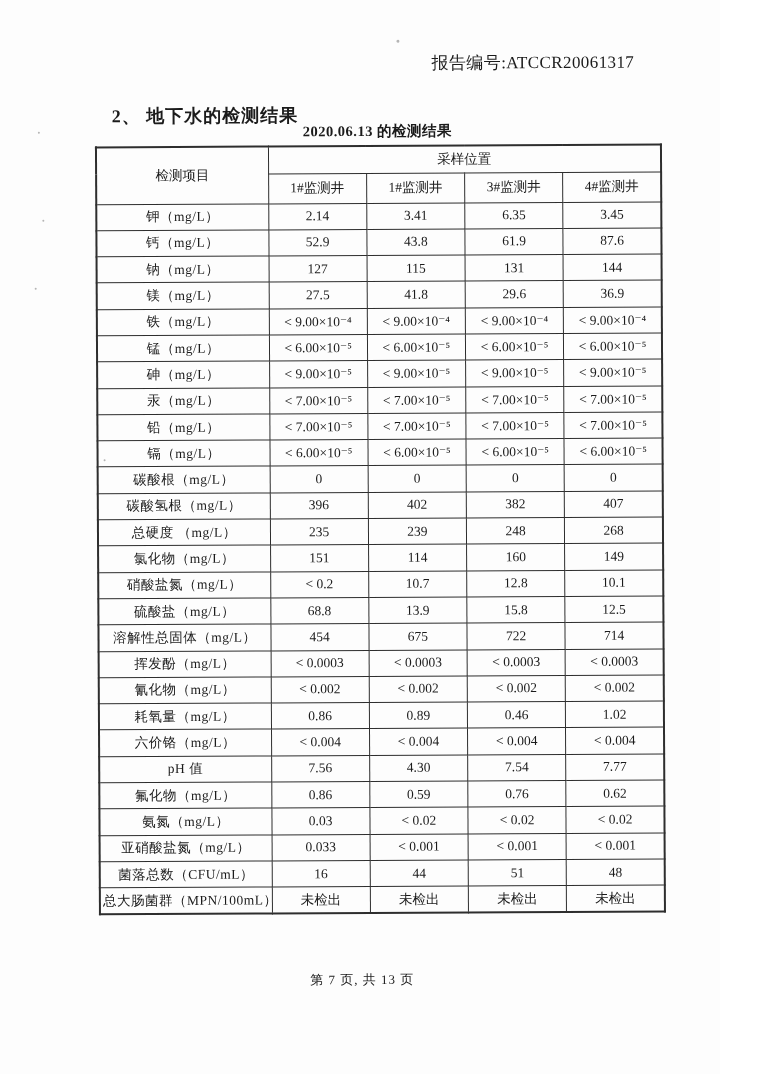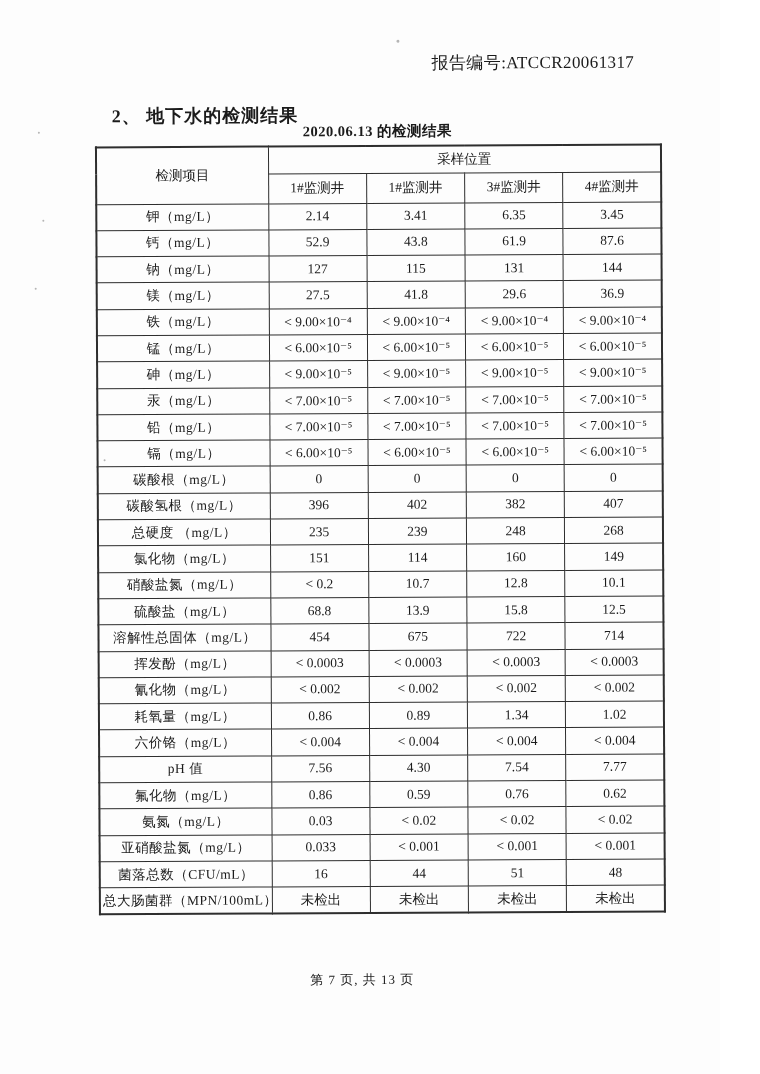--- a/index.html
+++ b/index.html
@@ -227,21 +227,21 @@
             <td class="item-cell">氰化物（mg/L）</td>
             <td>&lt; 0.002</td>
             <td>&lt; 0.002</td>
             <td>&lt; 0.002</td>
             <td>&lt; 0.002</td>
           </tr>
           <tr>
             <td class="item-cell">耗氧量（mg/L）</td>
             <td>0.86</td>
             <td>0.89</td>
-            <td>1.34</td>
+            <td>0.46</td>
             <td>1.02</td>
           </tr>
           <tr>
             <td class="item-cell">六价铬（mg/L）</td>
             <td>&lt; 0.004</td>
             <td>&lt; 0.004</td>
             <td>&lt; 0.004</td>
             <td>&lt; 0.004</td>
           </tr>
           <tr>

